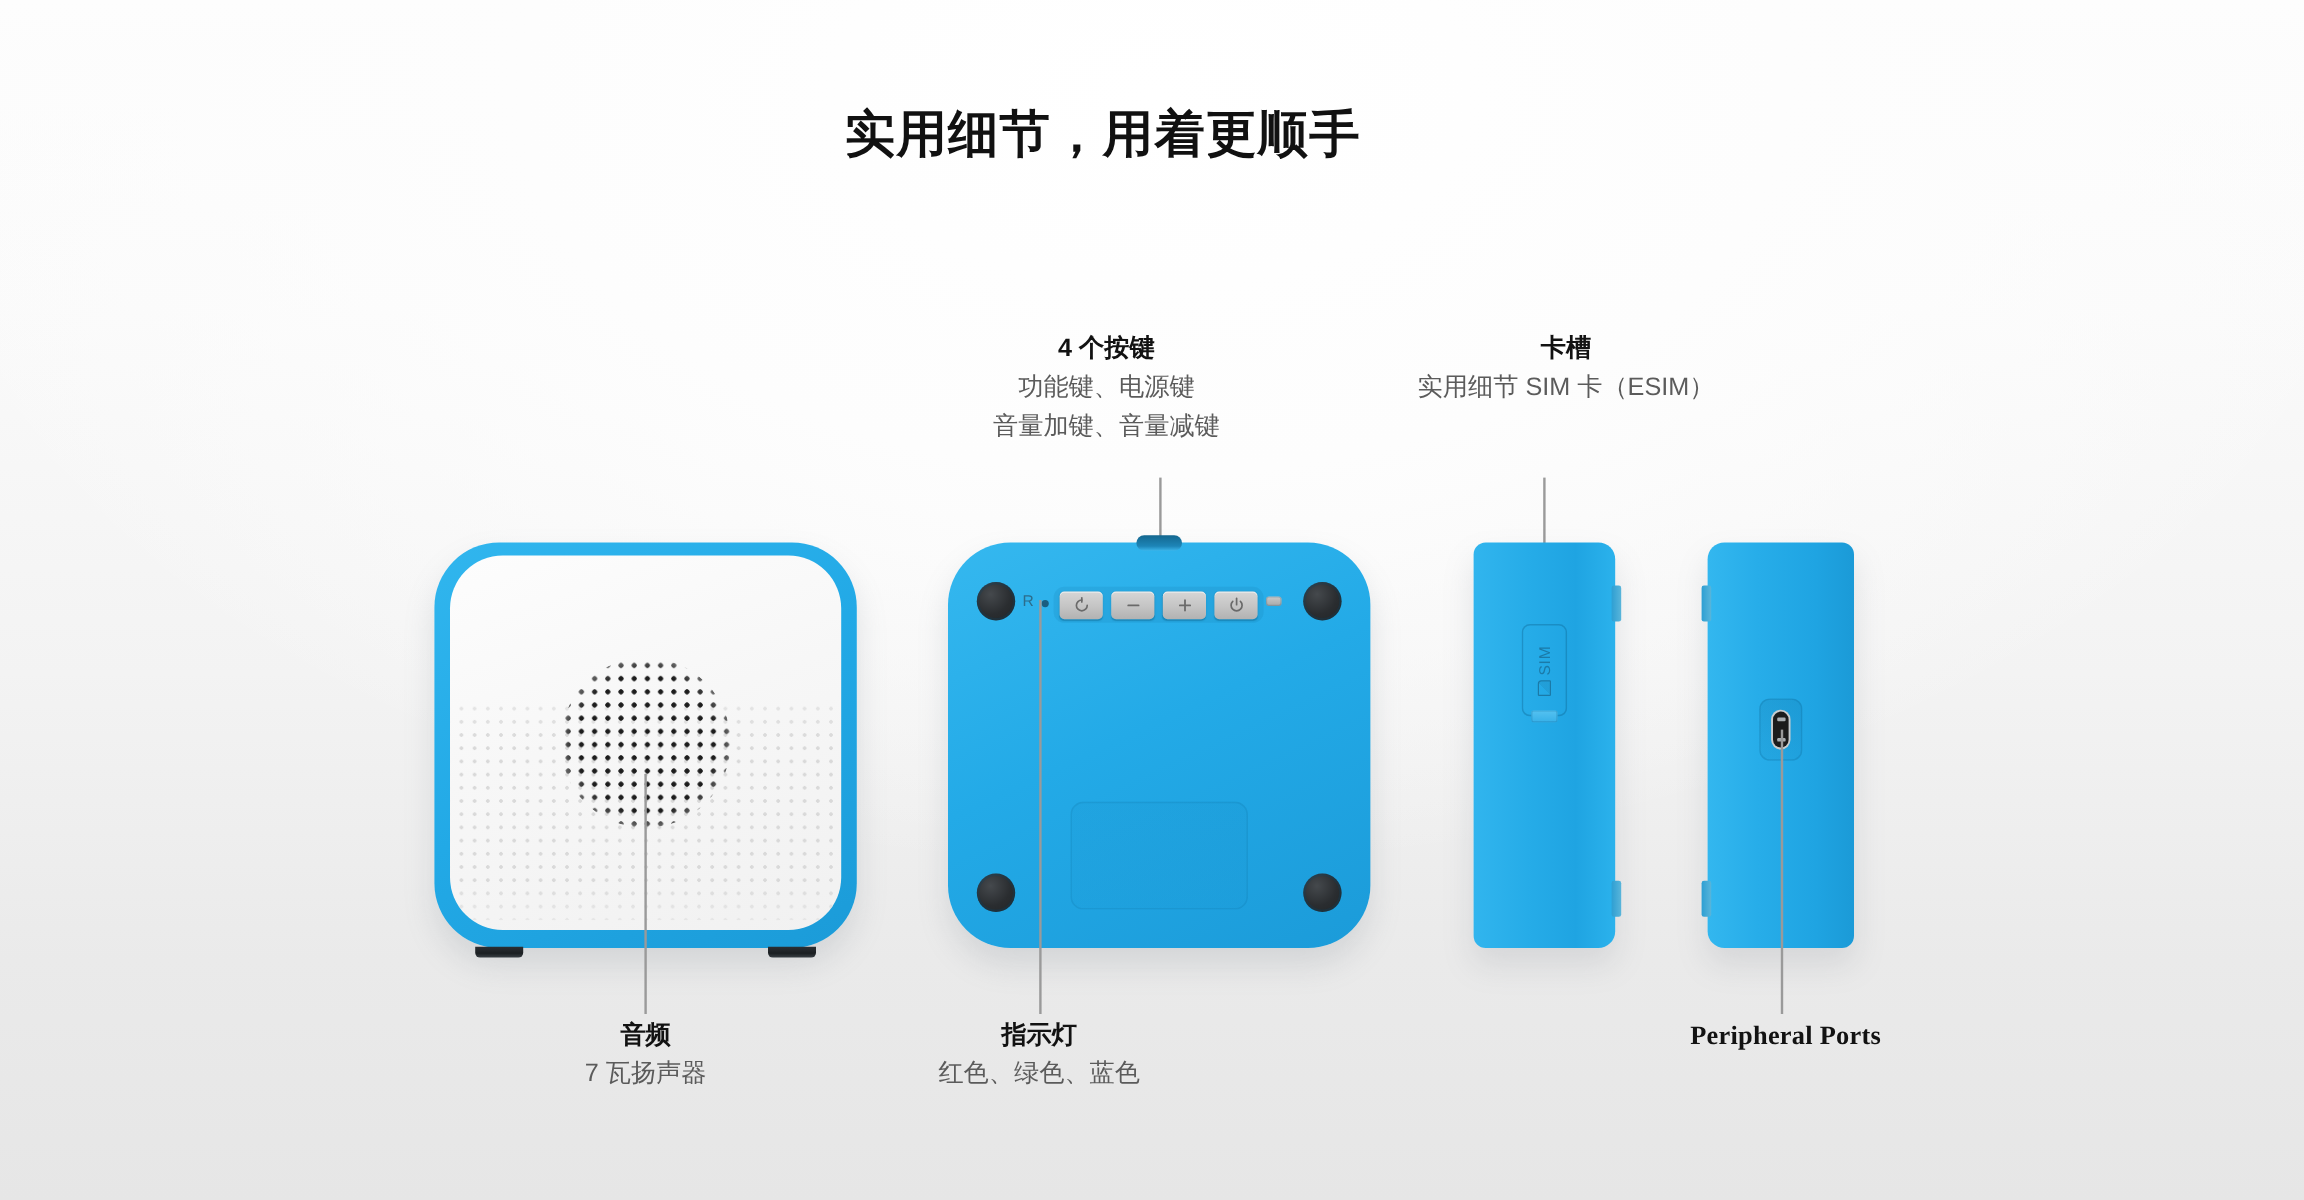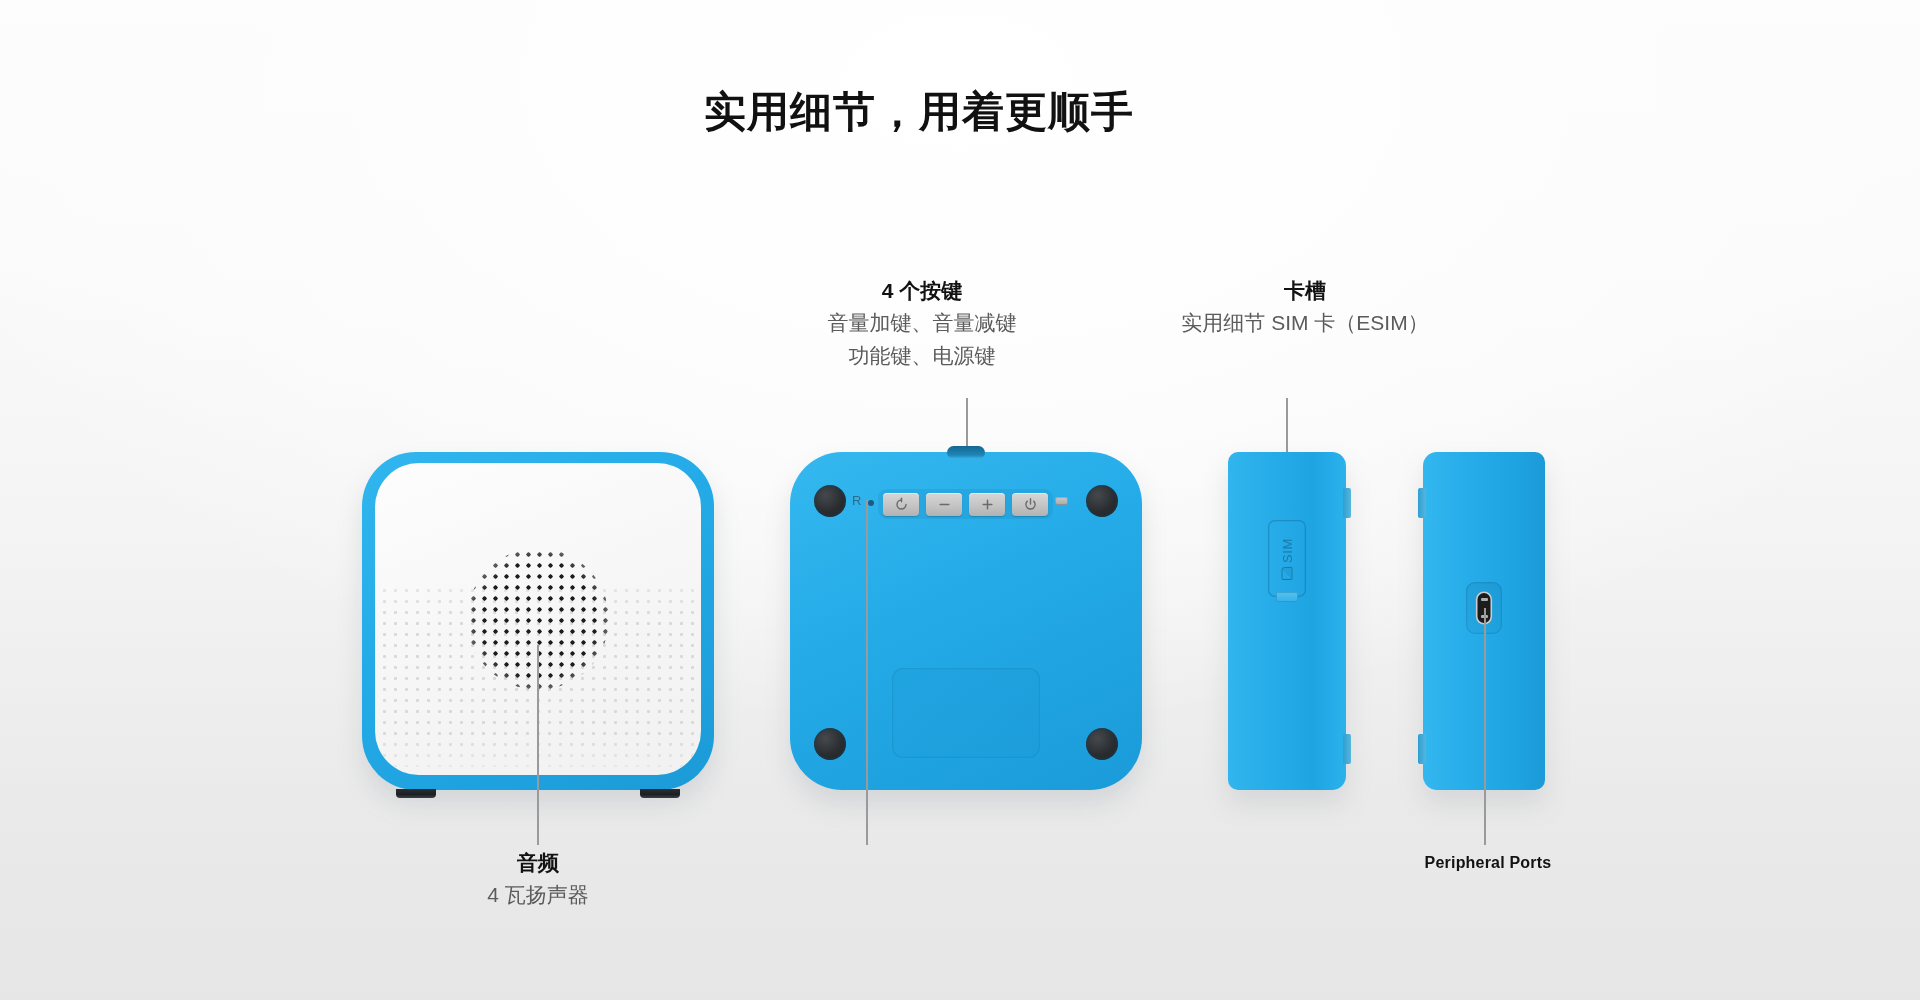--- a/index.html
+++ b/index.html
@@ -53,21 +53,21 @@
     font-weight: 700;
     color: #121212;
     line-height: 30px;
   }
   .callout .c-line {
     font-size: 21px;
     font-weight: 400;
     color: #5b5b5b;
     line-height: 33px;
   }
-  .callout.en .c-title { font-size: 16px; letter-spacing: .2px; }
+  .callout.en .c-title { font-size: 22px; letter-spacing: .2px; font-family: Liberation Serif, serif; }
   .callout.en .c-line  { font-size: 21px; letter-spacing: .5px; }
 
   
   .leader {
     position: absolute;
     width: 1.6px;
     background: #9a9a9a;
   }
 
   
@@ -332,22 +332,22 @@
 </style>
 </head>
 <body>
 
 <div class="page">
 
   <div class="headline">实用细节，用着更顺手</div>
 
   <div class="callout" style="left:762px; top:276px; width:320px;text-align:center;">
     <div class="c-title">4 个按键</div>
+    <div class="c-line">功能键、电源键</div>
     <div class="c-line">音量加键、音量减键</div>
-    <div class="c-line">功能键、电源键</div>
   </div>
   <div class="leader" style="left:966px; top:398px; height:78px;"></div>
 
   <div class="callout" style="left:1130px; top:276px; width:350px;">
     <div class="c-title">卡槽</div>
     <div class="c-line">实用细节 SIM 卡（ESIM）</div>
   </div>
   <div class="leader" style="left:1286px; top:398px; height:123px;"></div>
 
   <div class="dev-front">
@@ -422,23 +422,27 @@
       <div class="usb-port">
         <i class="a"></i>
         <i class="b"></i>
       </div>
     </div>
   </div>
 
   <div class="leader" style="left:537px; top:645px; height:200px;"></div>
   <div class="callout" style="left:378px; top:848px; width:320px;">
     <div class="c-title">音频</div>
-    <div class="c-line">4 瓦扬声器</div>
+    <div class="c-line">7 瓦扬声器</div>
   </div>
 
   <div class="leader" style="left:866px; top:500px; height:345px;"></div>
+  <div class="callout" style="left:706px; top:848px; width:320px;">
+    <div class="c-title">指示灯</div>
+    <div class="c-line">红色、绿色、蓝色</div>
+  </div>
 
   <div class="leader" style="left:1484px; top:608px; height:237px;"></div>
   <div class="callout en" style="left:1328px; top:848px; width:320px;">
     <div class="c-title">Peripheral Ports</div>
   </div>
 
 </div>
 
 </body></html>

